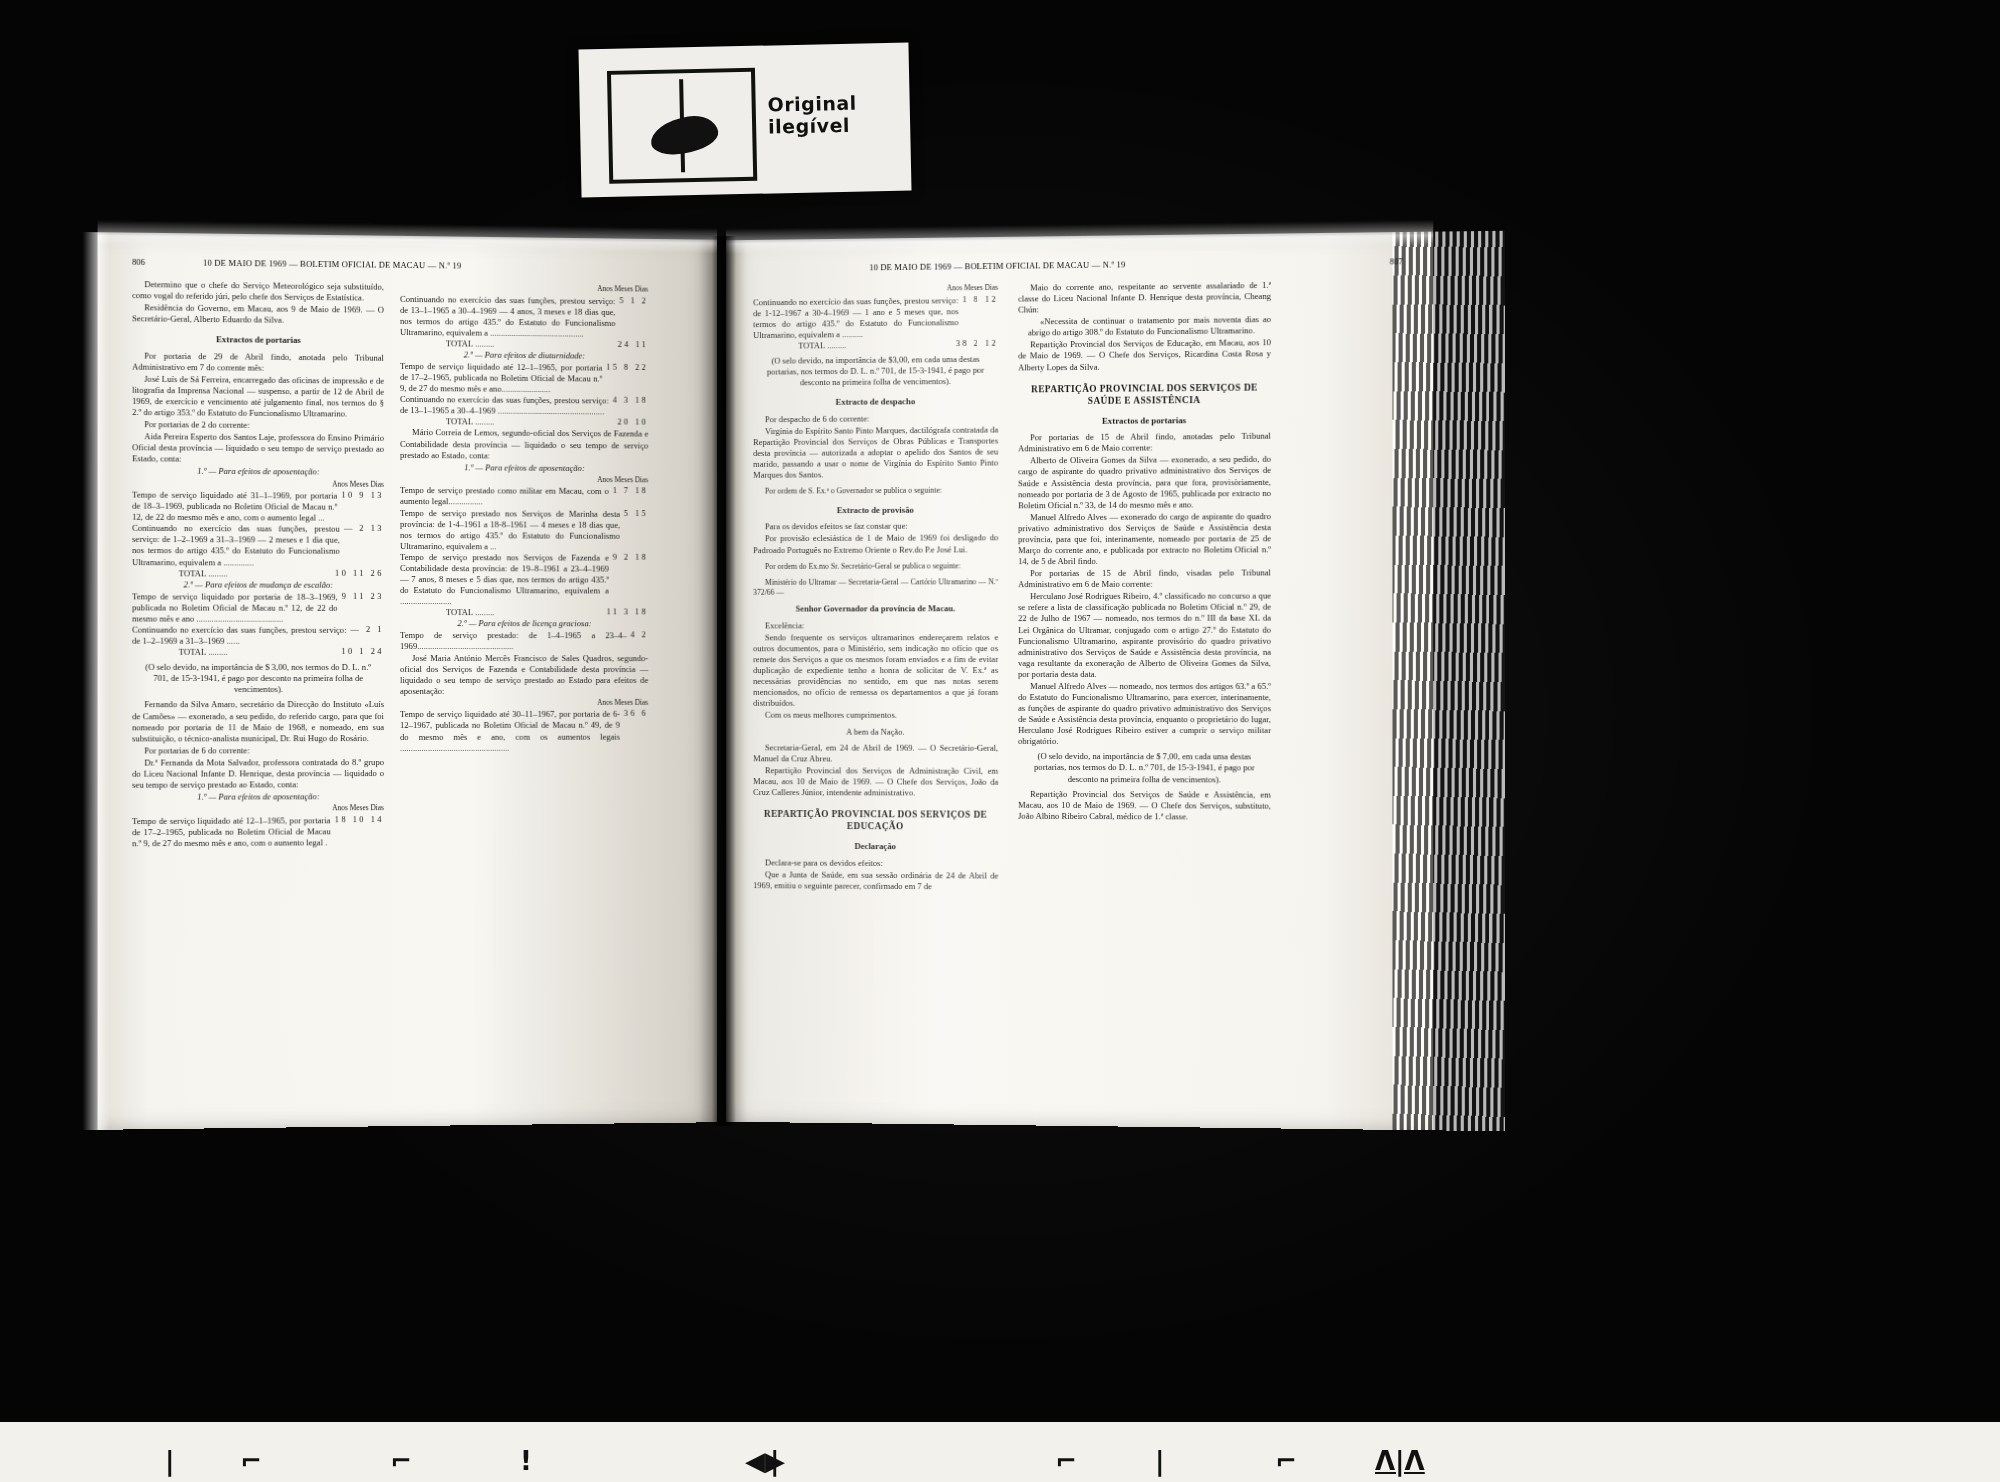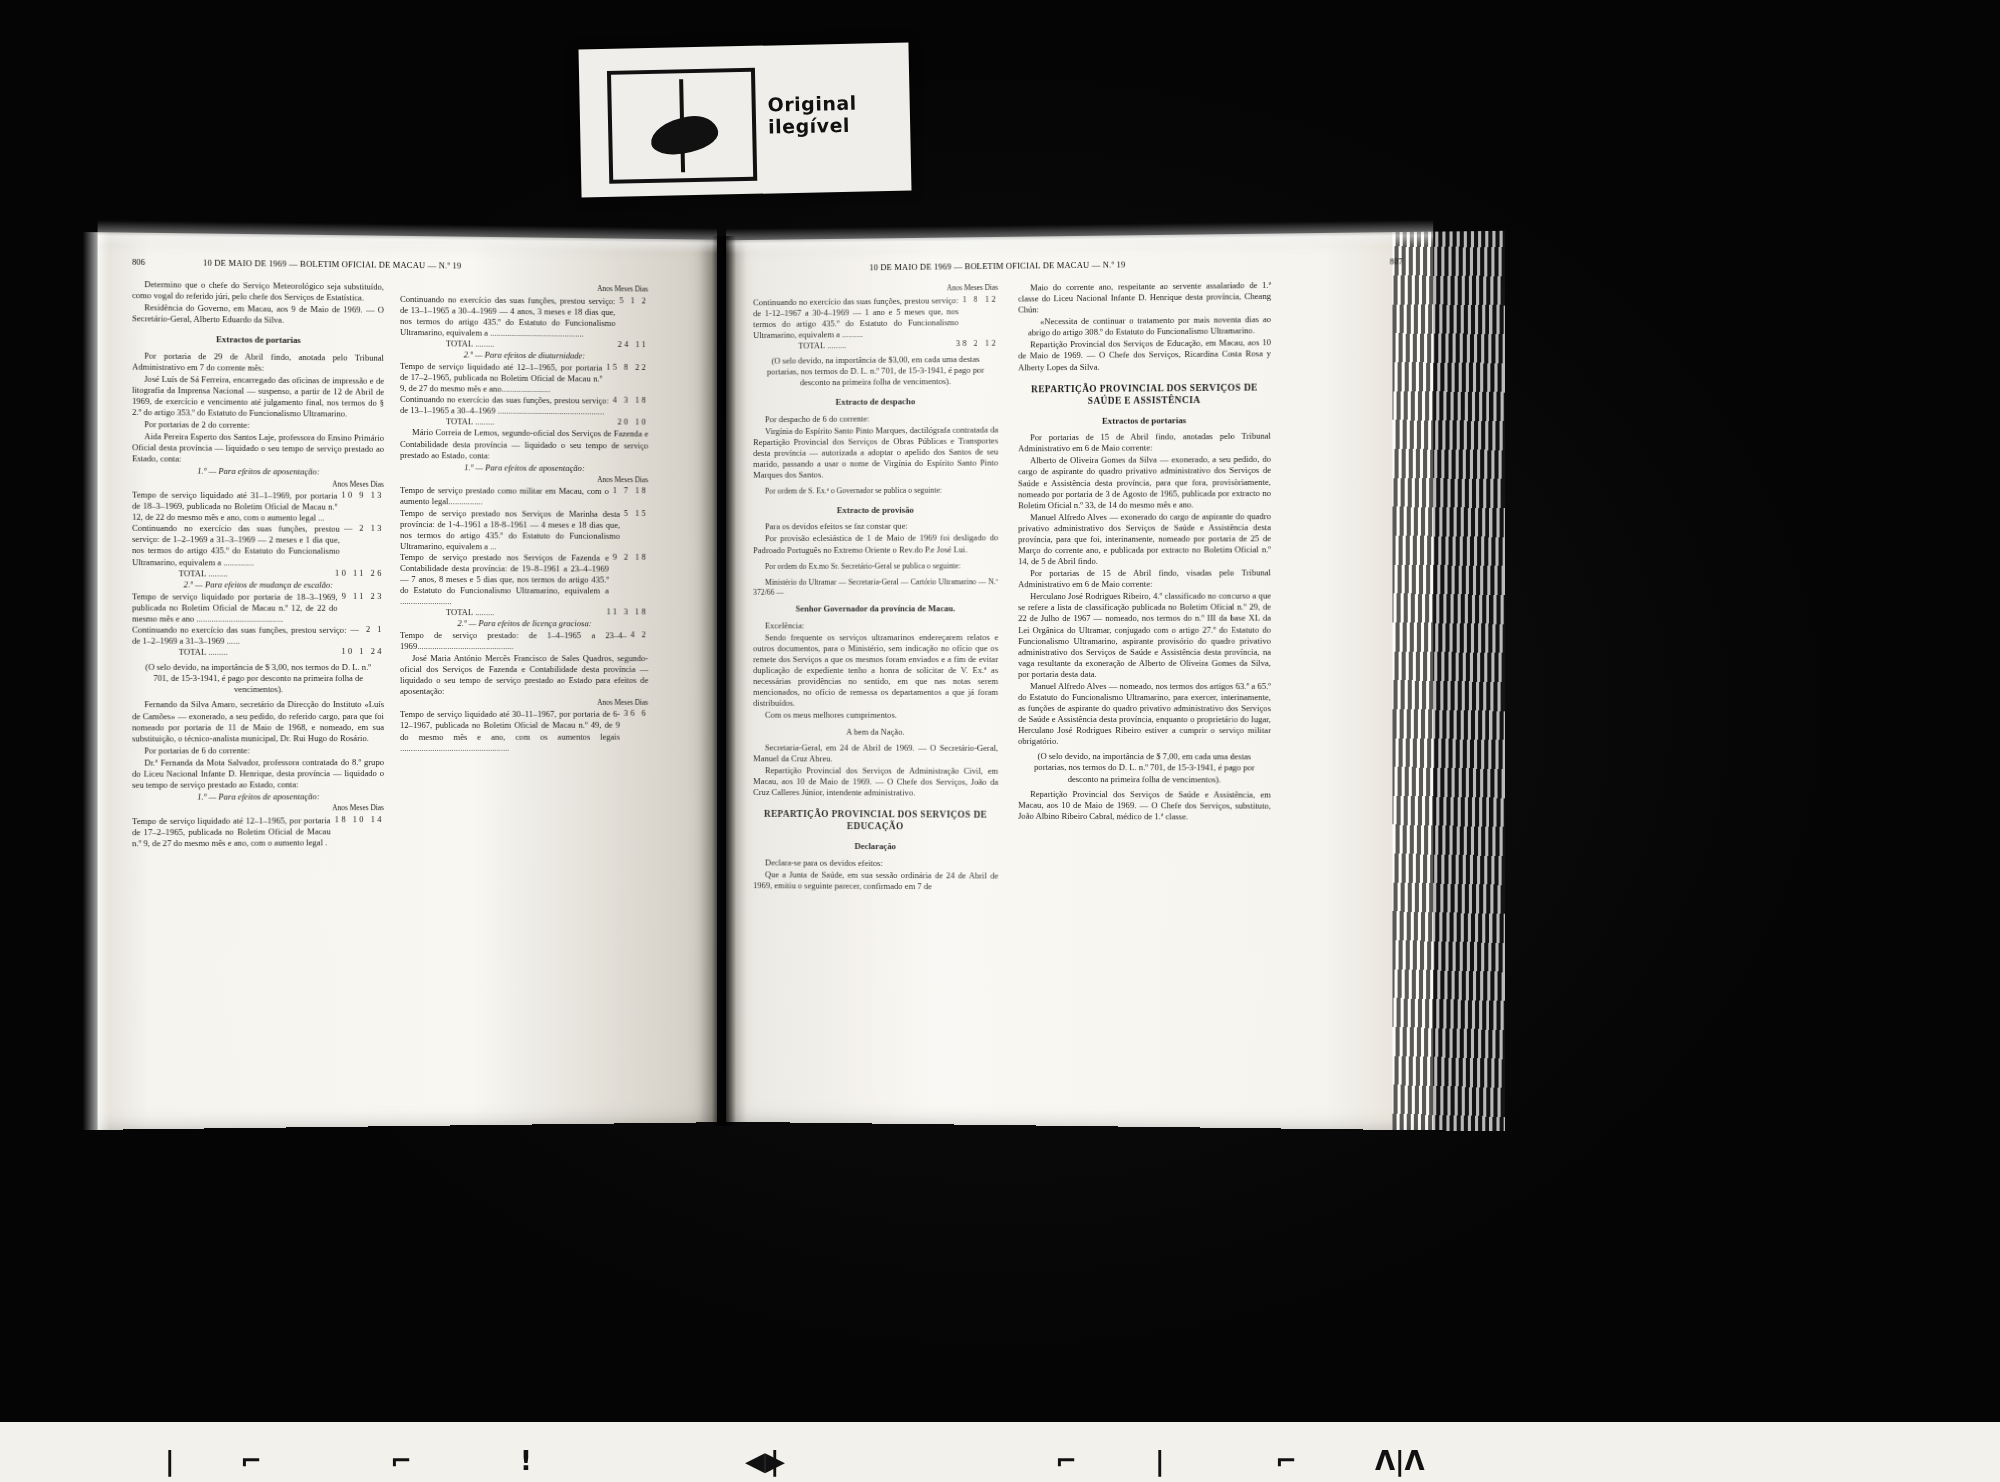--- a/index.html
+++ b/index.html
@@ -252,14 +252,14 @@
 <div class="marks" id="marks">
     <div class="mk" style="left: 165px;">|</div>
     <div class="mk" style="left: 240px;">⌐</div>
     <div class="mk" style="left: 390px;">⌐</div>
     <div class="mk" style="left: 520px;">!</div>
     <div class="mk" style="left: 745px;">◀▶</div>
     <div class="mk" style="left: 770px;">|</div>
     <div class="mk" style="left: 1055px;">⌐</div>
     <div class="mk" style="left: 1155px;">|</div>
     <div class="mk" style="left: 1275px;">⌐</div>
-    <div class="mk" style="left: 1375px;">Λ|Λ</div>
+    <div class="mk" style="left: 1375px; text-decoration: underline;">Λ|Λ</div>
   </div>
 
 </body></html>

